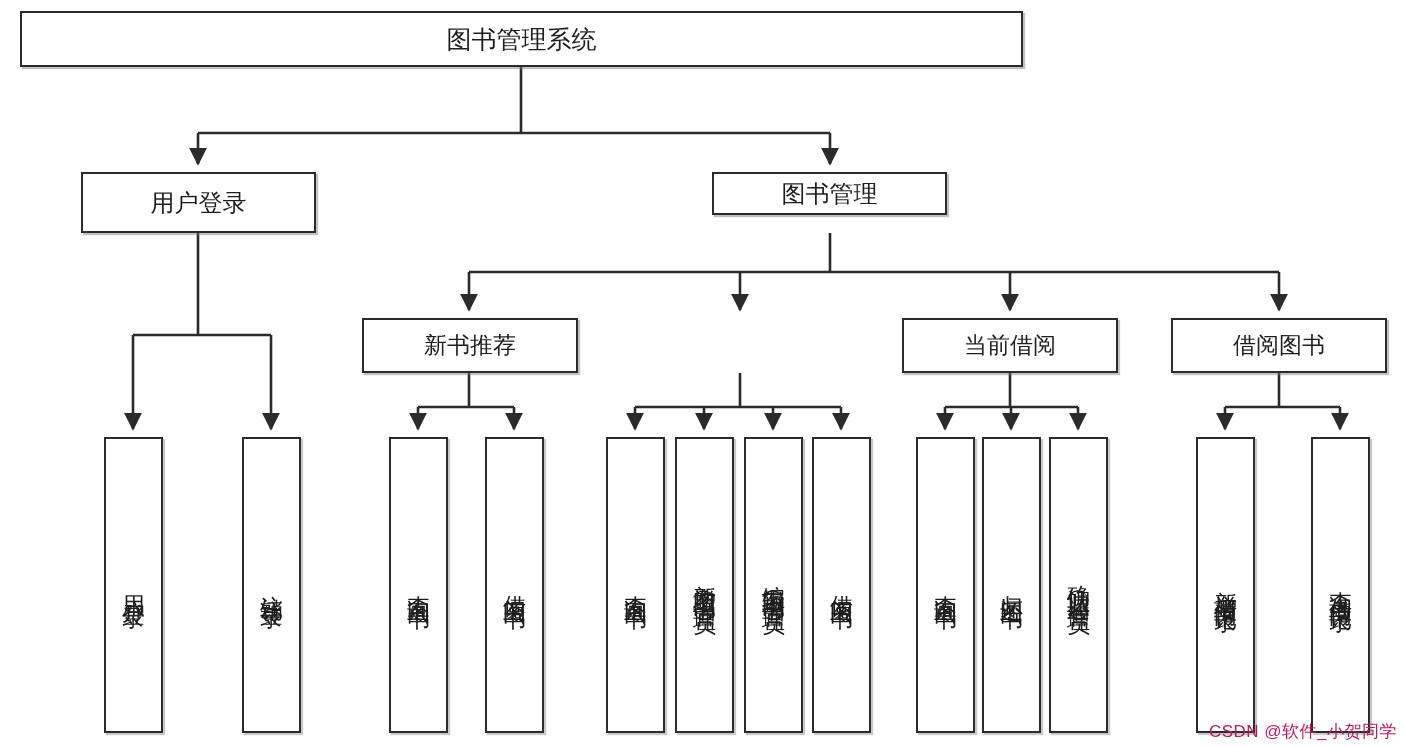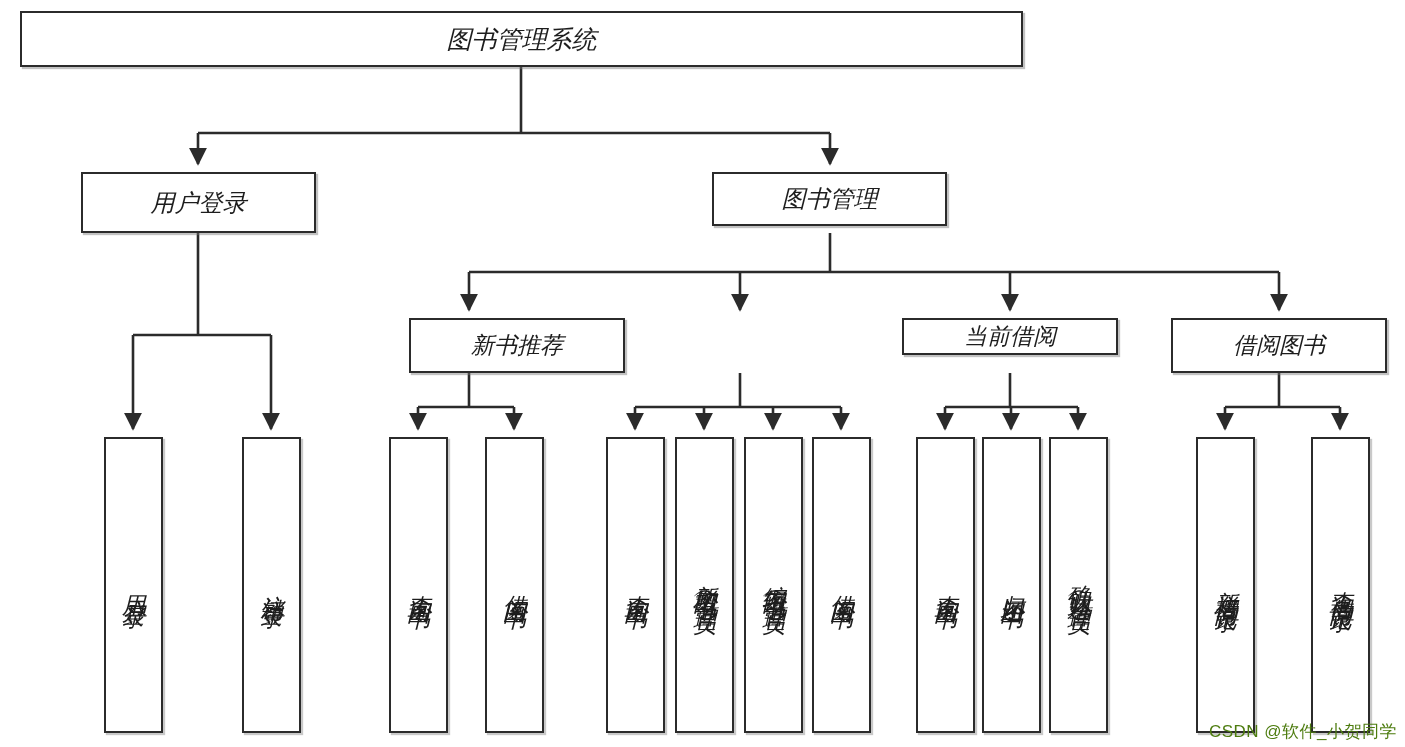--- a/index.html
+++ b/index.html
@@ -32,21 +32,20 @@
   .node {
     position: absolute;
     box-sizing: border-box;
     background: #ffffff;
     border: 2px solid #2b2b2b;
     box-shadow: 2px 2px 1px rgba(120,120,120,0.45);
     display: flex;
     align-items: center;
     justify-content: center;
     color: #1d1d1d;
-    font-style: italic;
   }
   .node.root {
     font-size: 25px;
   }
   .node.level2 {
     font-size: 24px;
   }
   .node.level3 {
     font-size: 23px;
   }
@@ -62,21 +61,21 @@
     font-size: 23px;
     line-height: 1;
     white-space: nowrap;
     color: #1d1d1d;
   }
   #watermark {
     position: absolute;
     right: 8px;
     bottom: 4px;
     font-size: 17px;
-    color: #4d7c0f;
+    color: #be185d;
     letter-spacing: 0.5px;
     white-space: nowrap;
   }
 </style>
 </head>
 <body>
 
 <div id="canvas">
 
   <svg id="connectors" viewBox="0 0 1405 747" xmlns="http://www.w3.org/2000/svg">
@@ -129,28 +128,28 @@
     </g>
   </svg>
 
   <div class="node root" style="left:20px; top:11px; width:1003px; height:56px;">
     <span>图书管理系统</span>
   </div>
 
   <div class="node level2" style="left:81px; top:172px; width:235px; height:61px;">
     <span>用户登录</span>
   </div>
-  <div class="node level2" style="left:712px; top:172px; width:235px; height:54px;">
+  <div class="node level2" style="left:712px; top:172px; width:235px; height:43px;">
     <span>图书管理</span>
   </div>
 
-  <div class="node level3" style="left:362px; top:318px; width:216px; height:55px;margin-left:47px;">
+  <div class="node level3" style="left:362px; top:318px; width:216px; height:55px;">
     <span>新书推荐</span>
   </div>
-  <div class="node level3" style="left:902px; top:318px; width:216px; height:37px;">
+  <div class="node level3" style="left:902px; top:318px; width:216px; height:55px;">
     <span>当前借阅</span>
   </div>
   <div class="node level3" style="left:1171px; top:318px; width:216px; height:55px;">
     <span>借阅图书</span>
   </div>
 
   <div class="node leaf" style="left:104px; top:437px; width:59px; height:296px;">
     <span class="vtext">用户登录</span>
   </div>
   <div class="node leaf" style="left:242px; top:437px; width:59px; height:296px;">

